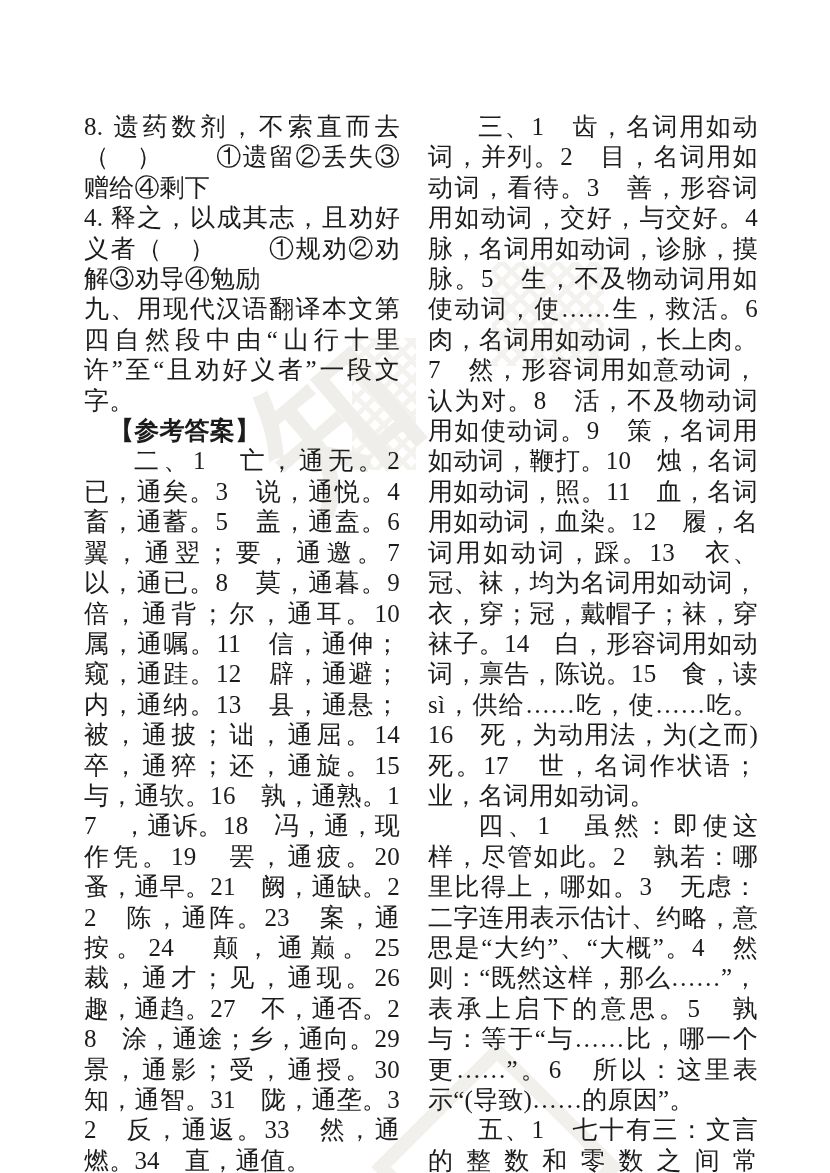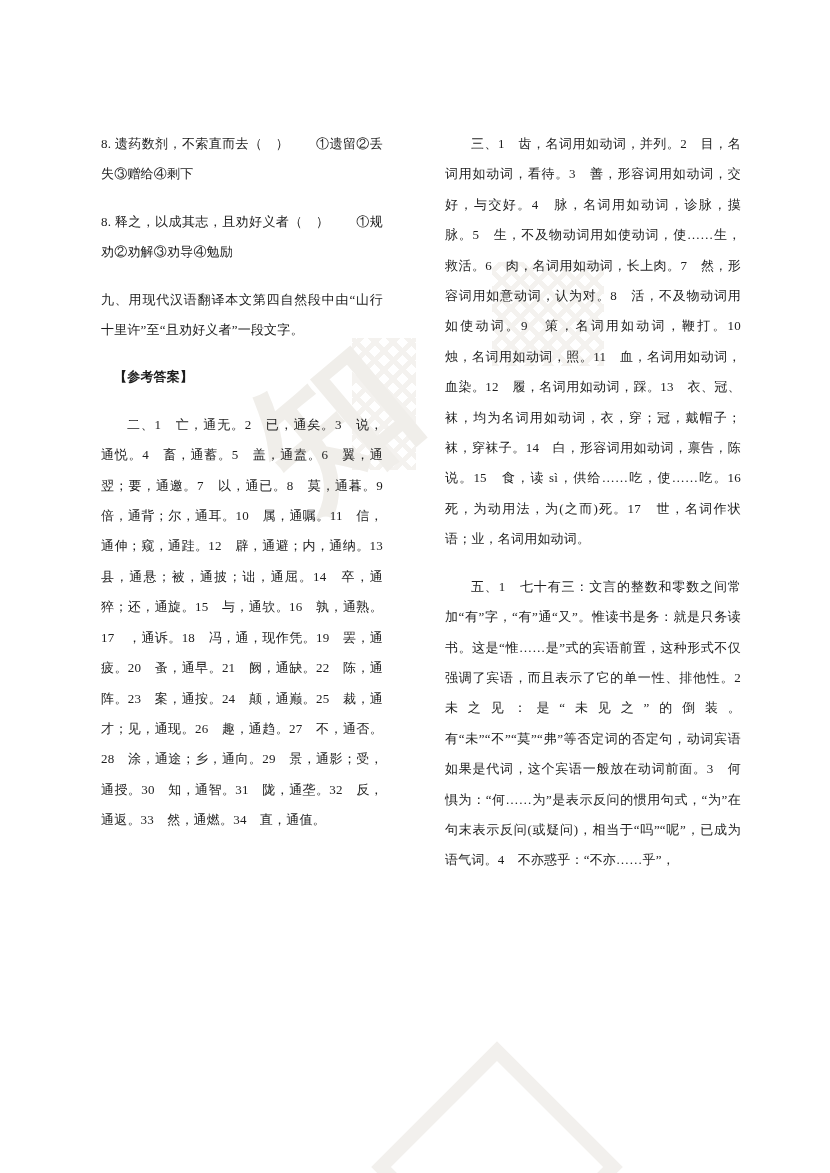--- a/index.html
+++ b/index.html
@@ -50,22 +50,22 @@
     position: absolute;
     left: 84px;
     top: 112px;
     z-index: 1;
     display: flex;
     gap: 28px;
   }
   .column { width: 316px; }
   .column.right { width: 330px; }
   .para {
-    margin: 17px;
-    font-size: 13px;
+    margin: 0;
+    font-size: 25px;
     line-height: 30.4px;
     text-align: justify;
     text-justify: inter-character;
     letter-spacing: 0.2px;
     word-break: break-all;
   }
   .indent-1 { text-indent: 1em; }
   .indent-2 { text-indent: 2em; }
   .bold { font-weight: bold; }
 </style>
@@ -75,24 +75,25 @@
 <div class="page">
 
   <div class="wm wm-hatch wm-hatch-a"></div>
   <div class="wm wm-hatch wm-hatch-b"></div>
   <div class="wm wm-glyph">知</div>
   <div class="wm wm-diamond"></div>
 
   <div class="columns">
     <div class="column left">
         <p class="para indent-0">8. 遗药数剂，不索直而去（　）　　①遗留②丢失③赠给④剩下</p>
-        <p class="para indent-0">8. 释之，以成其志，且劝好义者（　）　　①规劝②劝解③劝导④勉励</p>
+        <p class="para indent-0">4. 释之，以成其志，且劝好义者（　）　　①规劝②劝解③劝导④勉励</p>
         <p class="para indent-0">九、用现代汉语翻译本文第四自然段中由“山行十里许”至“且劝好义者”一段文字。</p>
         <p class="para indent-1 bold">【参考答案】</p>
         <p class="para indent-2">二、1　亡，通无。2　已，通矣。3　说，通悦。4　畜，通蓄。5　盖，通盍。6　翼，通翌；要，通邀。7　以，通已。8　莫，通暮。9　倍，通背；尔，通耳。10　属，通嘱。11　信，通伸；窥，通跬。12　辟，通避；内，通纳。13　县，通悬；被，通披；诎，通屈。14　卒，通猝；还，通旋。15　与，通欤。16　孰，通熟。17　，通诉。18　冯，通，现作凭。19　罢，通疲。20　蚤，通早。21　阙，通缺。22　陈，通阵。23　案，通按。24　颠，通巅。25　裁，通才；见，通现。26　趣，通趋。27　不，通否。28　涂，通途；乡，通向。29　景，通影；受，通授。30　知，通智。31　陇，通垄。32　反，通返。33　然，通燃。34　直，通值。</p>
       </div>
     <div class="column right">
         <p class="para indent-2">三、1　齿，名词用如动词，并列。2　目，名词用如动词，看待。3　善，形容词用如动词，交好，与交好。4　脉，名词用如动词，诊脉，摸脉。5　生，不及物动词用如使动词，使……生，救活。6　肉，名词用如动词，长上肉。7　然，形容词用如意动词，认为对。8　活，不及物动词用如使动词。9　策，名词用如动词，鞭打。10　烛，名词用如动词，照。11　血，名词用如动词，血染。12　履，名词用如动词，踩。13　衣、冠、袜，均为名词用如动词，衣，穿；冠，戴帽子；袜，穿袜子。14　白，形容词用如动词，禀告，陈说。15　食，读 sì，供给……吃，使……吃。16　死，为动用法，为(之而)死。17　世，名词作状语；业，名词用如动词。</p>
+        <p class="para indent-2">四、1　虽然：即使这样，尽管如此。2　孰若：哪里比得上，哪如。3　无虑：二字连用表示估计、约略，意思是“大约”、“大概”。4　然则：“既然这样，那么……”，表承上启下的意思。5　孰与：等于“与……比，哪一个更……”。6　所以：这里表示“(导致)……的原因”。</p>
         <p class="para indent-2">五、1　七十有三：文言的整数和零数之间常加“有”字，“有”通“又”。惟读书是务：就是只务读书。这是“惟……是”式的宾语前置，这种形式不仅强调了宾语，而且表示了它的单一性、排他性。2　未之见：是“未见之”的倒装。有“未”“不”“莫”“弗”等否定词的否定句，动词宾语如果是代词，这个宾语一般放在动词前面。3　何惧为：“何……为”是表示反问的惯用句式，“为”在句末表示反问(或疑问)，相当于“吗”“呢”，已成为语气词。4　不亦惑乎：“不亦……乎”，</p>
       </div>
   </div>
 
 </div>
 
 </body></html>

